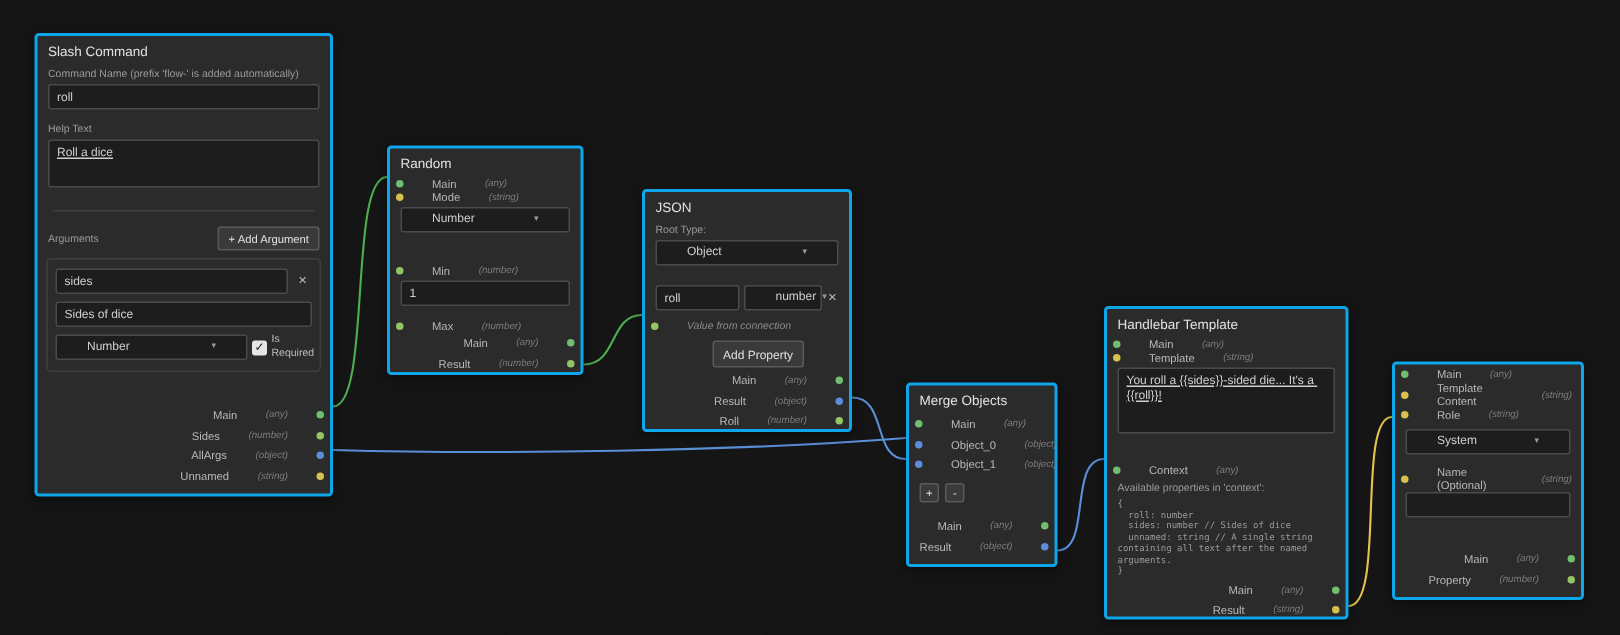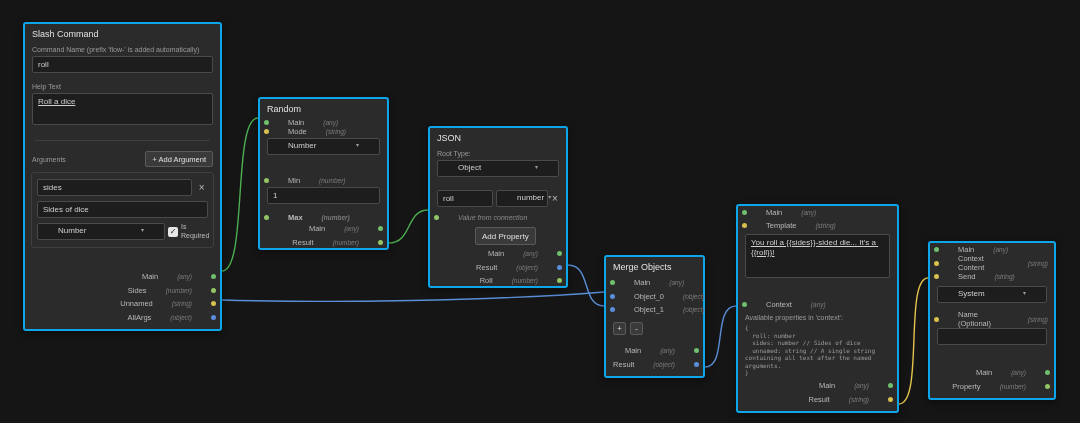--- a/index.html
+++ b/index.html
@@ -112,28 +112,28 @@
         <span>Main</span>
         <span class="ptype">(any)</span>
         <span class="dot any"></span>
       </div>
       <div class="port-row out">
         <span>Sides</span>
         <span class="ptype">(number)</span>
         <span class="dot number"></span>
       </div>
       <div class="port-row out">
+        <span>AllArgs</span>
+        <span class="ptype">(object)</span>
+        <span class="dot object"></span>
+      </div>
+      <div class="port-row out">
         <span>Unnamed</span>
         <span class="ptype">(string)</span>
         <span class="dot string"></span>
-      </div>
-      <div class="port-row out">
-        <span>AllArgs</span>
-        <span class="ptype">(object)</span>
-        <span class="dot object"></span>
       </div>
     </div>
   </div>
 
   <div class="node" style="left:258px; top:97px; width:131px; height:153px;">
     <div class="node-title">Random</div>
     <div class="port-row in">
       <span class="dot any"></span>
       <span>Main</span>
       <span class="ptype">(any)</span>
@@ -150,21 +150,21 @@
       </div>
     </div>
     <div class="port-row in" style="margin-top:19px;">
       <span class="dot number"></span>
       <span>Min</span>
       <span class="ptype">(number)</span>
     </div>
     <div class="row">
       <input class="tinput" value="1" style="">
     </div>
-    <div class="port-row in" style="margin-top:7px;font-weight:bold;">
+    <div class="port-row in" style="margin-top:7px;">
       <span class="dot number"></span>
       <span>Max</span>
       <span class="ptype">(number)</span>
     </div>
     <div class="outputs">
       <div class="port-row out">
         <span>Main</span>
         <span class="ptype">(any)</span>
         <span class="dot any"></span>
       </div>
@@ -248,20 +248,21 @@
       </div>
       <div class="port-row out">
         <span>Result</span>
         <span class="ptype">(object)</span>
         <span class="dot object"></span>
       </div>
     </div>
   </div>
 
   <div class="node" style="left:736px; top:204px; width:163px; height:209px;">
+    <div class="node-title">Handlebar Template</div>
     <div class="port-row in">
       <span class="dot any"></span>
       <span>Main</span>
       <span class="ptype">(any)</span>
     </div>
     <div class="port-row in">
       <span class="dot string"></span>
       <span>Template</span>
       <span class="ptype">(string)</span>
     </div>
@@ -295,26 +296,26 @@
   </div>
 
   <div class="node" style="left:928px; top:241px; width:128px; height:159px;">
     <div class="port-row in">
       <span class="dot any"></span>
       <span>Main</span>
       <span class="ptype">(any)</span>
     </div>
     <div class="port-row in">
       <span class="dot string"></span>
-      <span>Context Content</span>
-      <span class="ptype">(string)</span>
-    </div>
-    <div class="port-row in">
-      <span class="dot string"></span>
-      <span>Send</span>
+      <span>Template Content</span>
+      <span class="ptype">(string)</span>
+    </div>
+    <div class="port-row in">
+      <span class="dot string"></span>
+      <span>Role</span>
       <span class="ptype">(string)</span>
     </div>
     <div class="row">
       <div class="dropdown">
         <span>System</span>
         <span class="caret">▾</span>
       </div>
     </div>
     <div class="port-row in" style="margin-top:8px;">
       <span class="dot string"></span>

